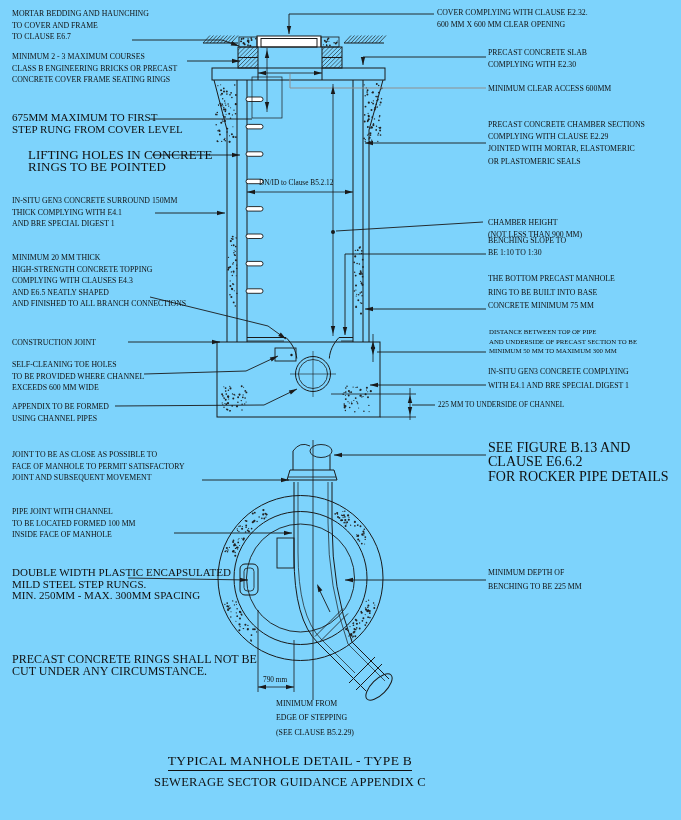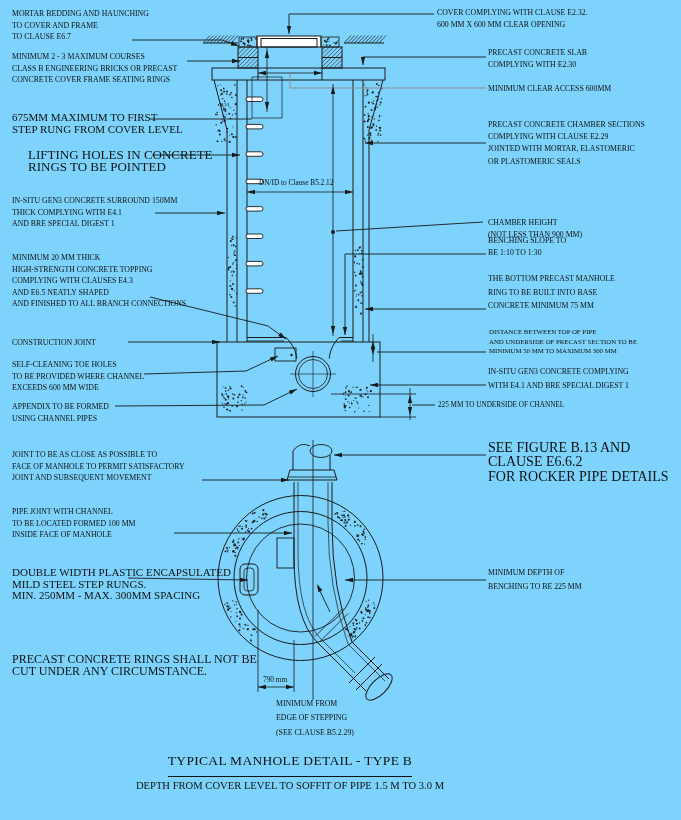--- a/index.html
+++ b/index.html
@@ -3,21 +3,21 @@
 <meta charset="utf-8">
 <style>
   html,body{margin:0;padding:0;background:#fff;}
   .stage{position:relative;width:681px;height:820px;background:#7dd3fc;overflow:hidden;
          font-family:Liberation Serif, serif;color:#111;}
   svg{position:absolute;left:0;top:0;}
   .lbl{position:absolute;white-space:nowrap;color:#111;}
   .lbl div{white-space:nowrap;}
   .titleblock{position:absolute;left:90px;top:753px;width:400px;text-align:center;}
   .t1{font-size:13.5px;letter-spacing:.3px;}
-  .t1 span{display:inline-block;border-bottom:1.3px solid #111;padding-bottom:7px;}
+  .t1 span{display:inline-block;border-bottom:1.3px solid #111;padding-bottom:1px;}
   .t2{font-size:12.6px;margin-top:4px;letter-spacing:.2px;}
   .t3{font-size:10.6px;margin-top:3px;}
 </style>
 </head>
 <body>
 
 <div class="stage">
 
   <svg id="art" width="681" height="820" viewBox="0 0 681 820">
     <defs>
@@ -906,15 +906,15 @@
       </div>
       <div class="lbl" style="left: 276px; top: 697px; font-size: 7.8px; line-height: 14.3px;">
         <div>MINIMUM FROM</div>
         <div>EDGE OF STEPPING</div>
         <div>(SEE CLAUSE B5.2.29)</div>
       </div>
     </div>
 
   <div class="titleblock">
     <div class="t1"><span>TYPICAL MANHOLE DETAIL - TYPE B</span></div>
-    <div class="t3">DEPTH FROM COVER LEVEL TO SOFFIT OF PIPE 1.5 M TO 3.0 M</div>
+    <div class="t2">SEWERAGE SECTOR GUIDANCE APPENDIX C</div>
   </div>
 </div>
 
 </body></html>

